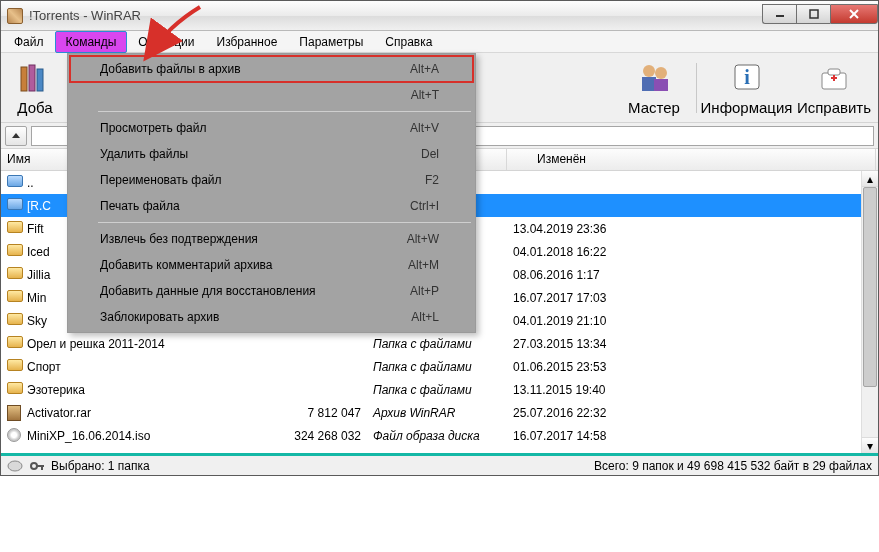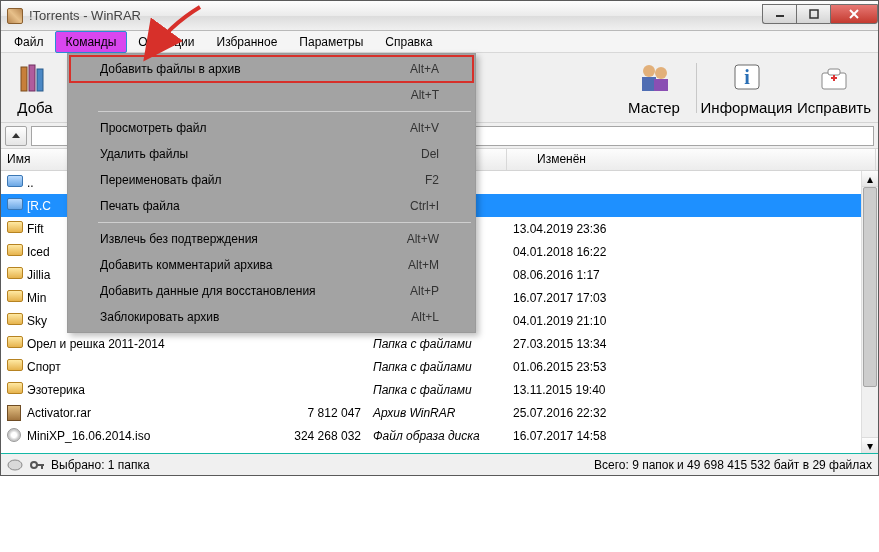--- a/index.html
+++ b/index.html
@@ -219,21 +219,21 @@
     width:14px; height:14px;
     border-radius:50%;
     background:radial-gradient(circle,#fff 30%,#c9c9c9 60%);
     border:1px solid #9a9a9a;
   }
 
   
   .statusbar {
     height:22px;
     background:#f0f0f0;
-    border-top:1px solid #14b8a6;
+    border-top:3px solid #14b8a6;
     display:flex;
     align-items:center;
     padding:0 6px;
     font-size:12px;
     gap:6px;
   }
   .statusbar .right { margin-left:auto; }
 
   
   .dropdown {

